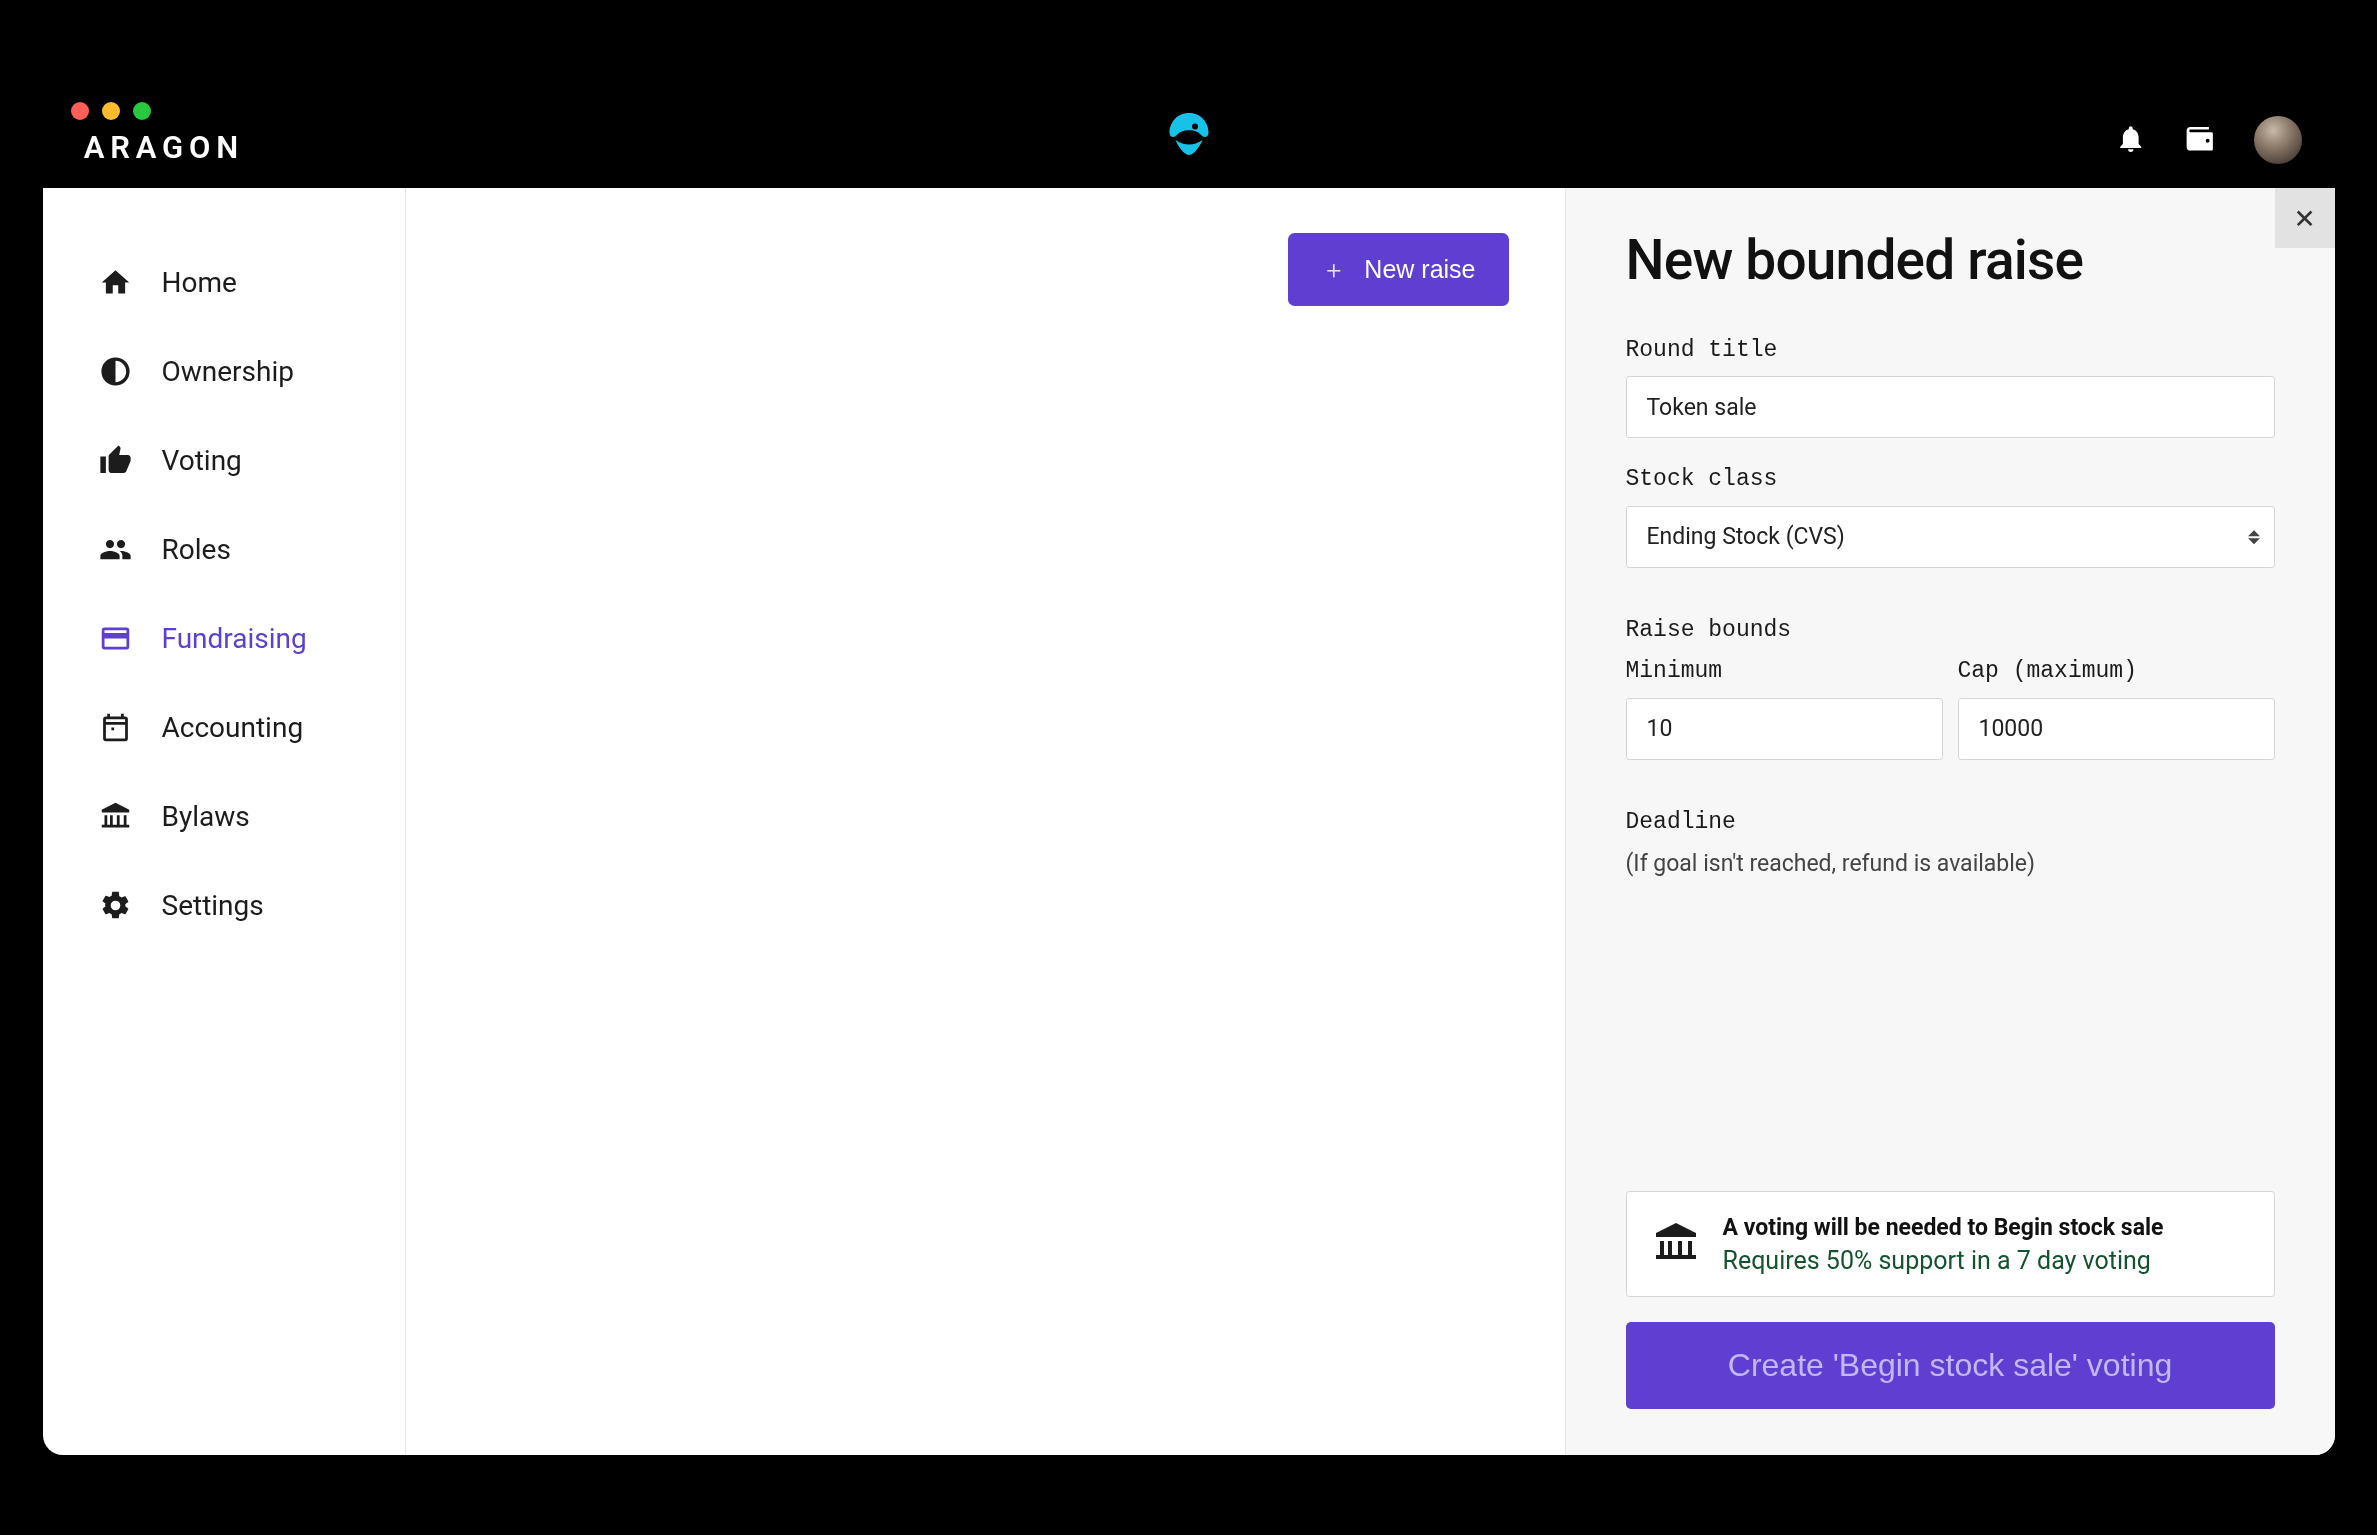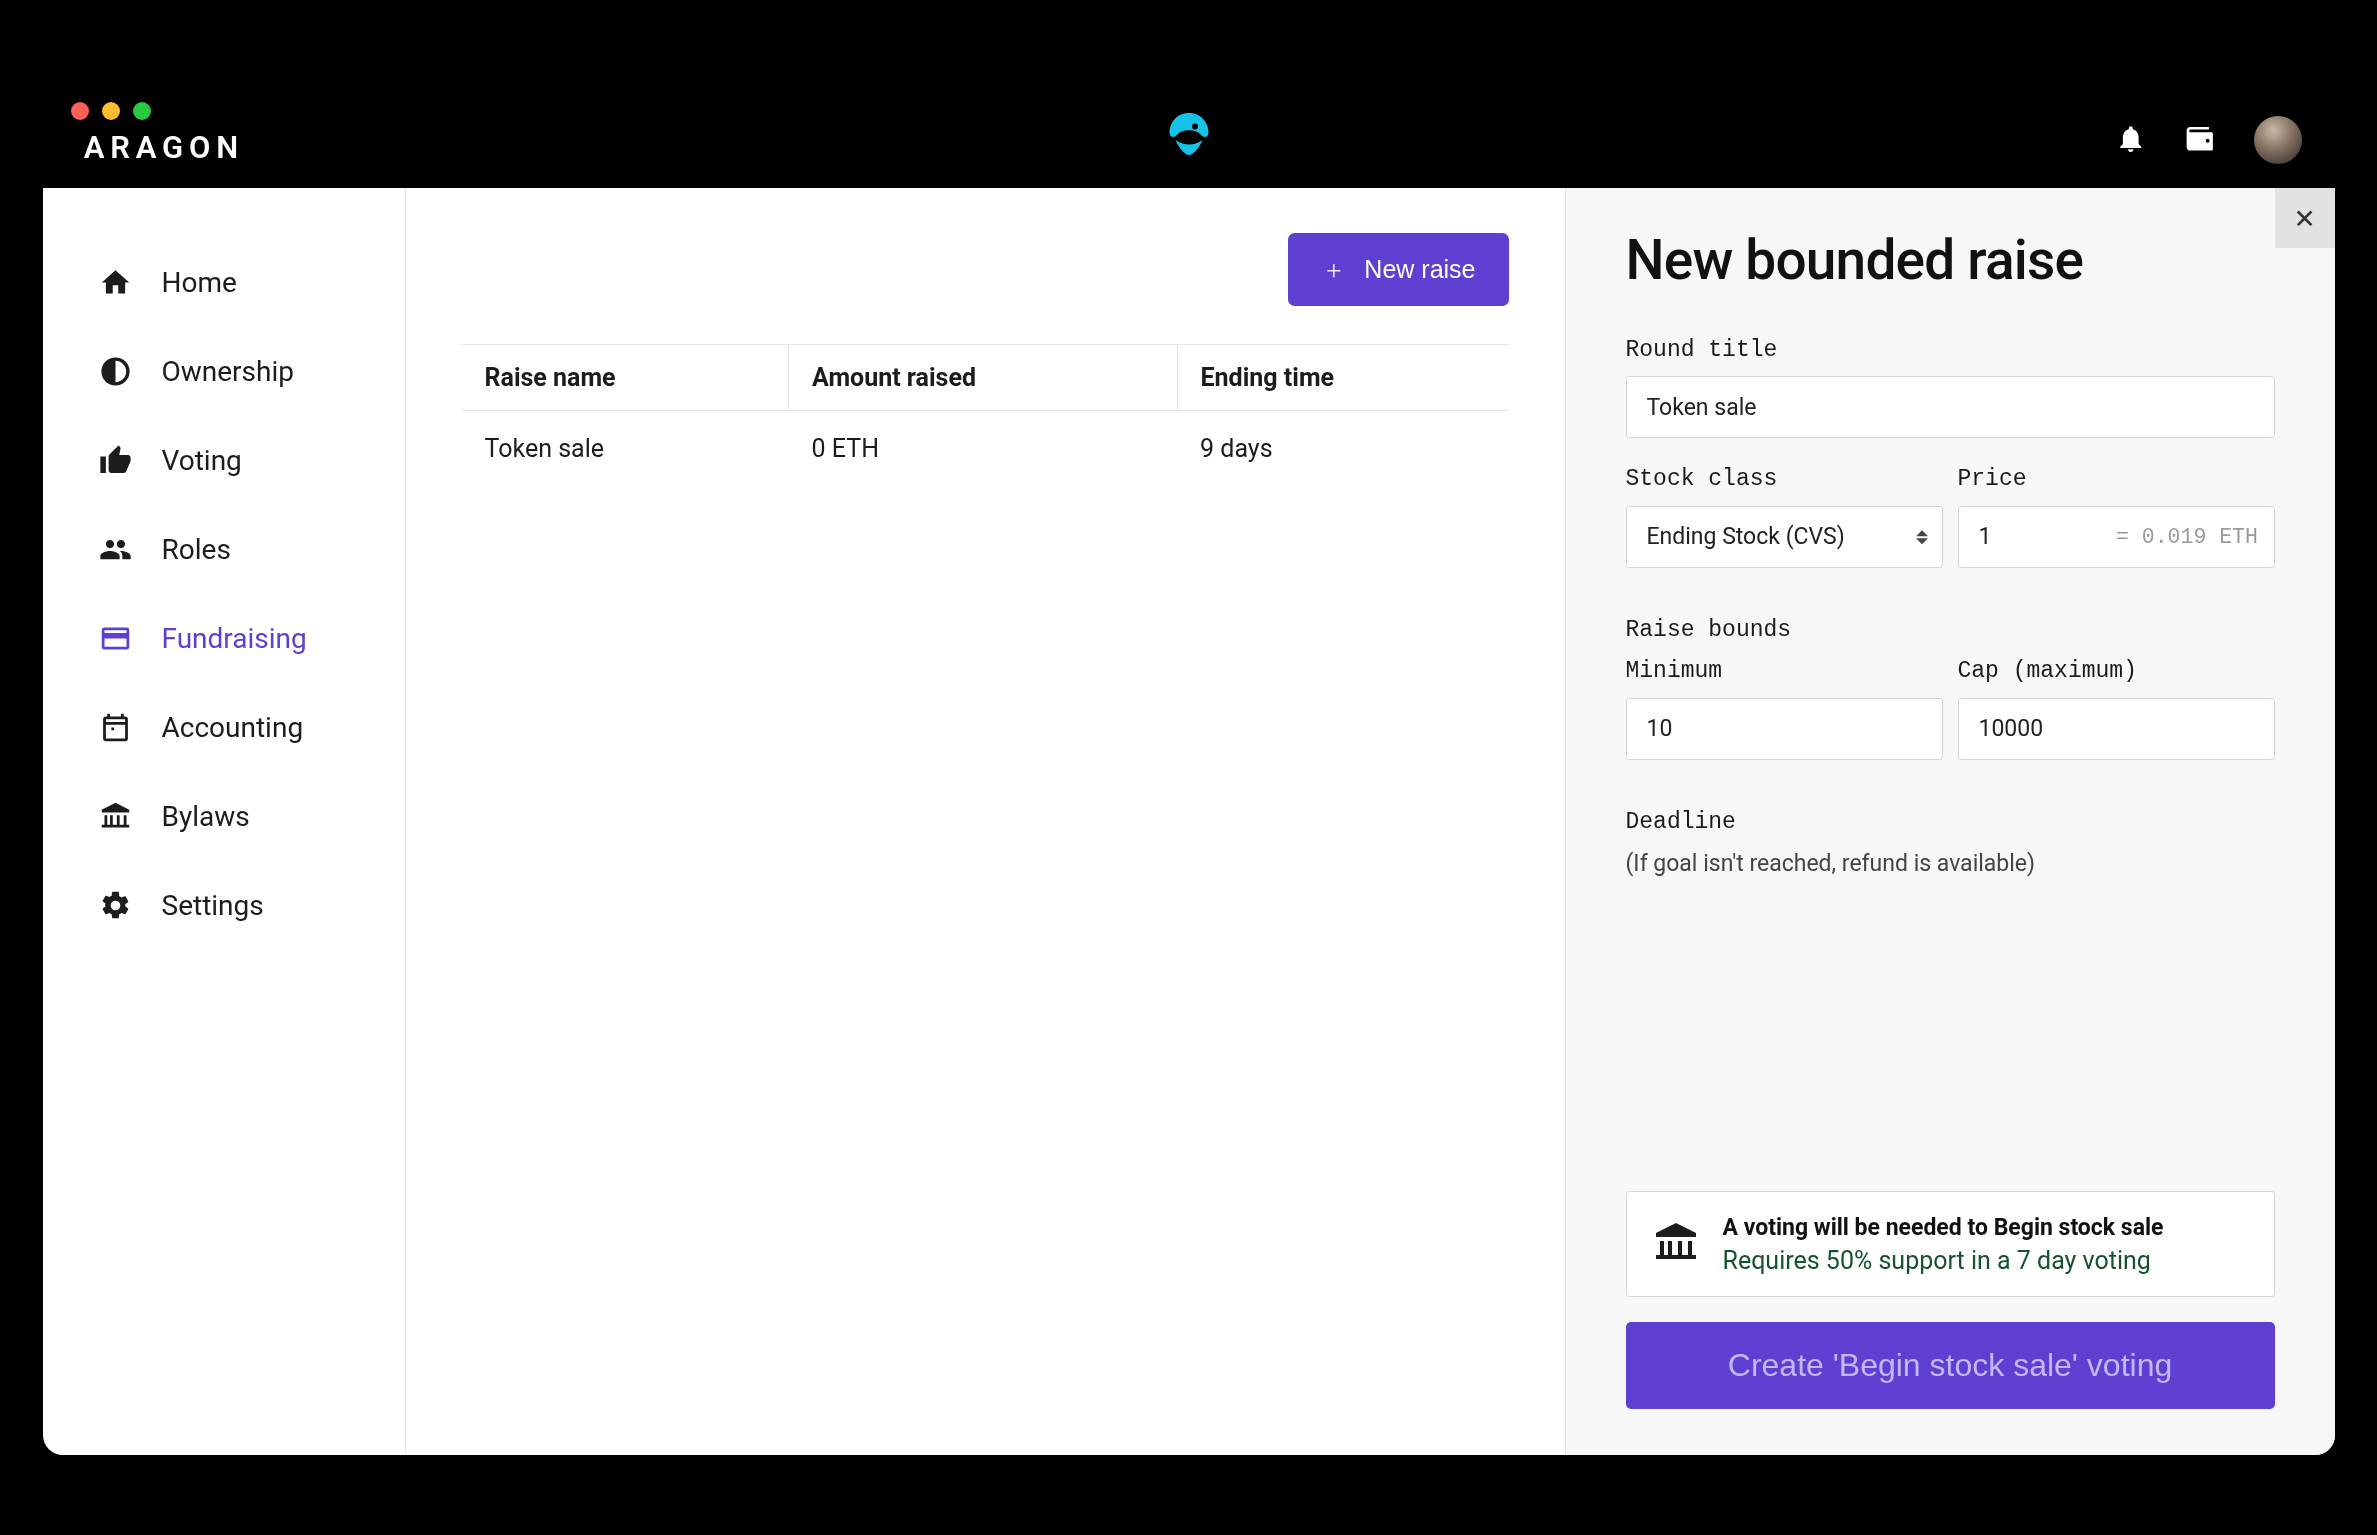--- a/index.html
+++ b/index.html
@@ -346,36 +346,20 @@
       </div>
     </nav>
 
     <main class="main">
       <div class="main-top">
         <button class="btn-primary">
           <span class="plus">＋</span>
           <span>New raise</span>
         </button>
       </div>
-      <table class="raises">
-        <thead>
-          <tr>
-            <th>Raise name</th>
-            <th>Amount raised</th>
-            <th>Ending time</th>
-          </tr>
-        </thead>
-        <tbody>
-          <tr>
-            <td>Token sale</td>
-            <td>0 ETH</td>
-            <td>9 days</td>
-          </tr>
-        </tbody>
-      </table>
     </main>
 
     <aside class="panel">
       <div class="panel-close">✕</div>
       <h1>New bounded raise</h1>
 
       <div class="fg">
         <label class="form-label">Round title</label>
         <input class="field" value="Token sale" style="">
       </div>
@@ -384,27 +368,20 @@
         <div>
           <label class="form-label">Stock class</label>
           <div class="select-wrap">
             <div class="field">Ending Stock (CVS)</div>
             <div class="chev">
                 <span class="u"></span>
                 <span class="d"></span>
               </div>
           </div>
         </div>
-        <div>
-          <label class="form-label">Price</label>
-          <div class="price-wrap">
-            <input class="field" value="1" style="">
-            <span class="price-eq">= 0.019 ETH</span>
-          </div>
-        </div>
       </div>
 
       <div class="form-section-heading">Raise bounds</div>
       <div class="fg row2">
         <div>
           <label class="form-label">Minimum</label>
           <input class="field" value="10" style="">
         </div>
         <div>
           <label class="form-label">Cap (maximum)</label>

